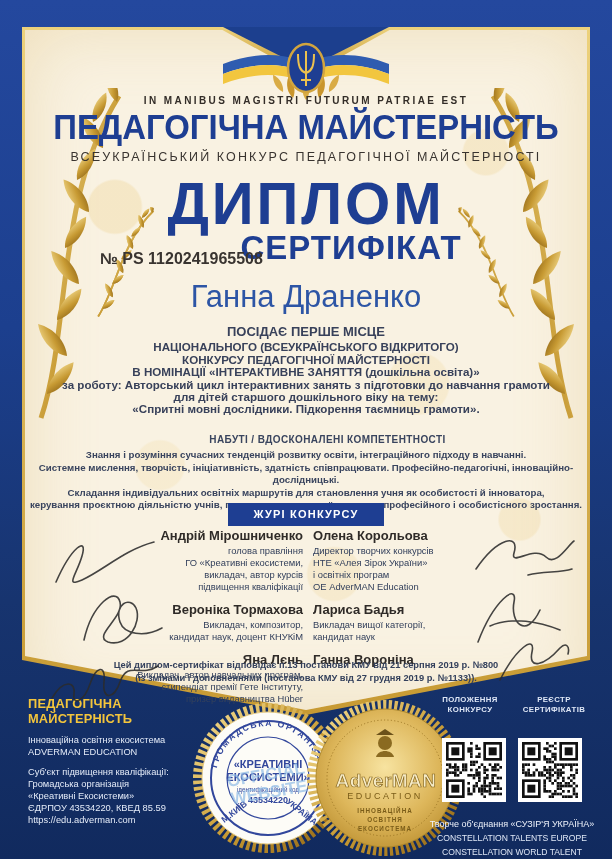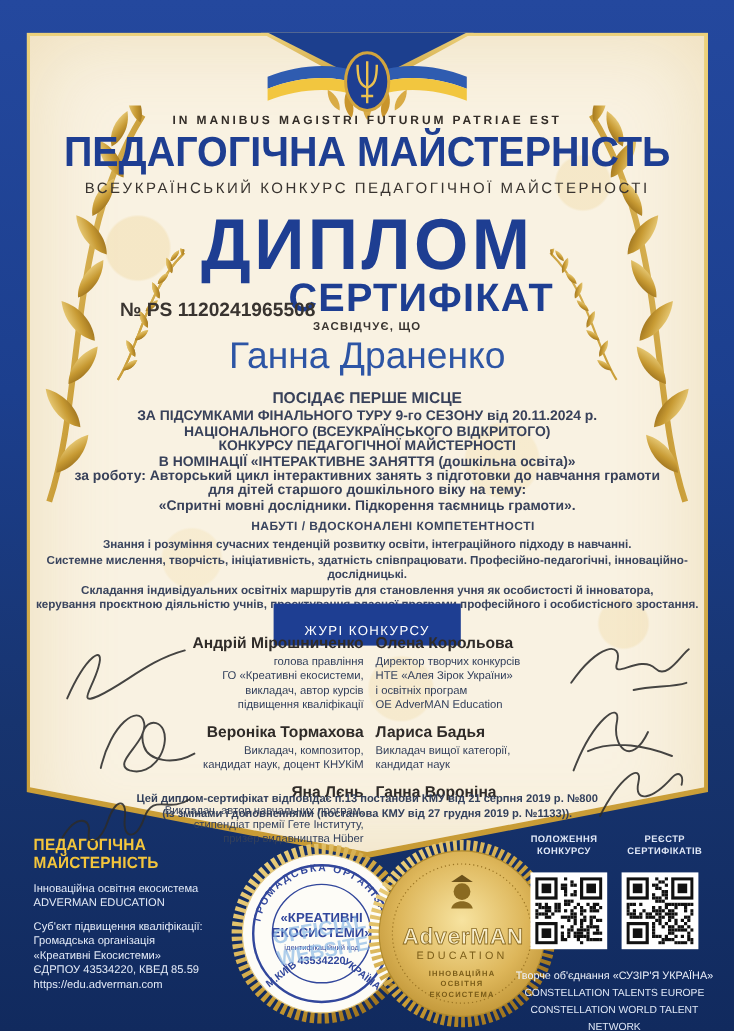--- a/index.html
+++ b/index.html
@@ -38,42 +38,42 @@
   .certifies{top:267px;font-size:9.5px;font-weight:bold;letter-spacing:1px;color:#393430;}
   .recipient{top:279px;font-size:31px;color:#2d55a5;}
   .award{top:326px;font-size:11.6px;line-height:12.4px;color:#38415a;font-weight:bold;}
   .award p{margin:0;}
   .award .big{font-size:13px;margin-bottom:3px;text-align:center;}
   .award .reg{font-weight:bold;}
   .competences{top:434px;color:#39445e;}
   .competences h4{margin:0 0 4px 0;font-size:10px;letter-spacing:.4px;padding-left:43px;}
   .competences p{margin:0;font-size:9.7px;line-height:12.6px;font-weight:bold;}
   .jury-box{top:503px;z-index:4;}
-  .jury-box span{display:inline-block;background:#1e3e92;color:#fff;font-size:11px;font-weight:normal;
-    letter-spacing:1.2px;padding:17px 26px 6px;}
+  .jury-box span{display:inline-block;background:#1e3e92;color:#fff;font-size:11px;font-weight:bold;
+    letter-spacing:1.2px;padding:5px 26px 6px;}
   .jury-grid{left:116px;top:528px;width:382px;display:grid;grid-template-columns:187px 187px;
     column-gap:10px;row-gap:9px;z-index:4;}
   .jury-cell.l{text-align:right;}
   .jury-cell.r{text-align:left;}
   .jury-name{font-size:13px;font-weight:bold;color:#2f2b28;margin-bottom:2px;}
   .jury-role{font-size:9.4px;line-height:12px;color:#33405c;white-space:pre-line;}
   .sig{position:absolute;z-index:5;}
   .sig path{fill:none;stroke:#2b2b2b;stroke-width:1.6;stroke-linecap:round;opacity:.88;}
   .legal{left:106px;top:659px;width:400px;text-align:center;font-size:9.3px;line-height:12.5px;
     color:#33405c;font-weight:bold;z-index:4;}
   
   .footer-left{left:28px;top:697px;width:180px;z-index:4;color:#e4ebf8;}
   .footer-brand{color:#f3c53c;font-weight:800;font-size:13.5px;line-height:1.08;letter-spacing:.2px;
     white-space:pre-line;transform:scaleX(.95);transform-origin:left;}
   .footer-eco{margin-top:8px;font-size:9.3px;line-height:12px;white-space:pre-line;}
   .seal{position:absolute;z-index:4;}
   .footer-right{right:14px;top:695px;width:172px;text-align:center;z-index:4;}
   .qr-labels,.qr-row{display:flex;justify-content:center;gap:12px;}
   .qr-label{width:72px;font-size:7.8px;font-weight:bold;letter-spacing:.4px;line-height:1.3;
-    color:#dfe7f6;white-space:pre-line;margin-bottom:12px;}
+    color:#dfe7f6;white-space:pre-line;margin-bottom:23px;}
   .qr-box{width:64px;height:64px;background:#fff;padding:4px;box-sizing:border-box;}
   .qr-box svg{width:56px;height:56px;display:block;}
   .footer-orgs{margin-top:15px;font-size:8.6px;line-height:14px;color:#dfe7f6;}
   .footer-orgs .o1{font-size:9px;color:#eef2fb;}
 </style>
 </head>
 <body>
 
 <div class="page">
 
@@ -148,26 +148,24 @@
     </g>
   </svg>
 
   <div class="abs ctr z4 motto">IN MANIBUS MAGISTRI FUTURUM PATRIAE EST</div>
   <div class="abs ctr z4 program-title">ПЕДАГОГІЧНА МАЙСТЕРНІСТЬ</div>
   <div class="abs ctr z4 program-subtitle">ВСЕУКРАЇНСЬКИЙ КОНКУРС ПЕДАГОГІЧНОЇ МАЙСТЕРНОСТІ</div>
 
   <div class="abs ctr z4 doc-title">ДИПЛОМ</div>
   <div class="abs ctr z4 doc-subtitle">СЕРТИФІКАТ</div>
   <div class="abs z4 doc-number">№ PS 1120241965508</div>
-  <div class="abs ctr z4 certifies">ЗАСВІДЧУЄ, ЩО</div>
   <div class="abs ctr z4 recipient">Ганна Драненко</div>
 
   <div class="abs ctr z4 award">
     <p class="big"><span>ПОСІДАЄ</span> <span>ПЕРШЕ МІСЦЕ</span></p>
-    <p class="reg">ЗА ПІДСУМКАМИ ФІНАЛЬНОГО ТУРУ 9-го СЕЗОНУ від 20.11.2024 р.</p>
     <p class="reg">НАЦІОНАЛЬНОГО (ВСЕУКРАЇНСЬКОГО ВІДКРИТОГО)</p>
     <p>КОНКУРСУ ПЕДАГОГІЧНОЇ МАЙСТЕРНОСТІ</p>
     <p>В НОМІНАЦІЇ «ІНТЕРАКТИВНЕ ЗАНЯТТЯ (дошкільна освіта)»</p>
     <p class="reg">за роботу: Авторський цикл інтерактивних занять з підготовки до навчання грамоти</p>
     <p class="reg">для дітей старшого дошкільного віку на тему:</p>
     <p class="reg">«Спритні мовні дослідники. Підкорення таємниць грамоти».</p>
   </div>
 
   <div class="abs ctr z4 competences">
     <h4>НАБУТІ / ВДОСКОНАЛЕНІ КОМПЕТЕНТНОСТІ</h4>

